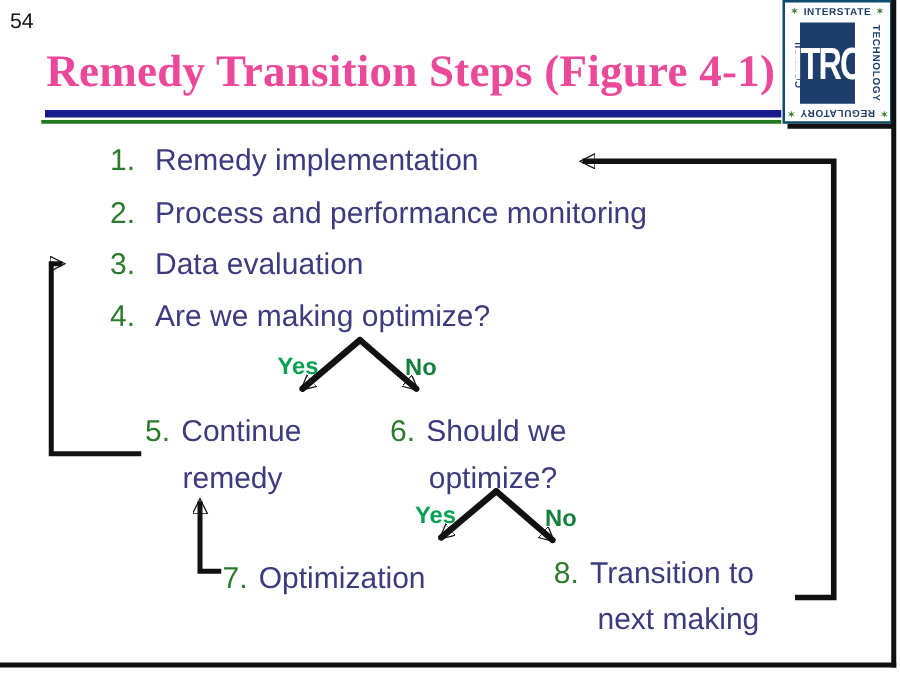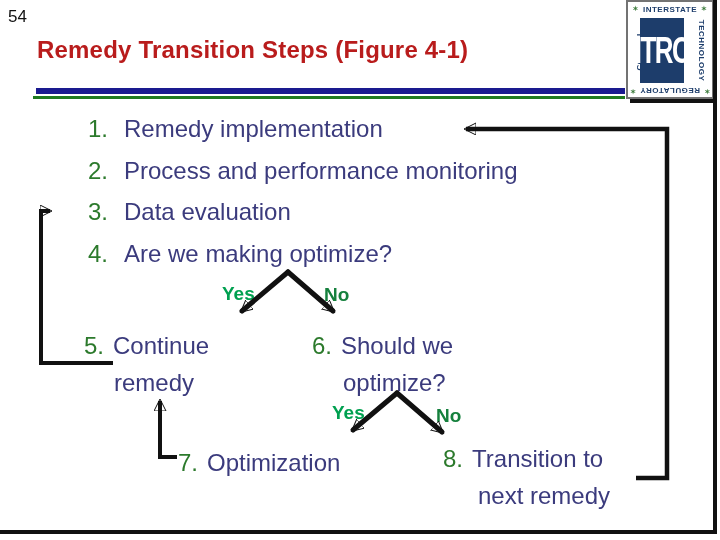--- a/index.html
+++ b/index.html
@@ -1,32 +1,32 @@
 <!DOCTYPE html>
 <html><head>
 <meta charset="utf-8">
 <style>
   html,body{margin:0;padding:0;background:#fff;}
   .slide{position:relative;width:720px;height:540px;background:#fff;overflow:hidden;
          font-family:"Liberation Sans",sans-serif;}
 
   .page-num{position:absolute;left:8px;top:7px;font-size:17px;color:#111;}
-  .title{position:absolute;left:37px;top:36px;font-size:24px;font-weight:bold;
-         color:#b91c1c;letter-spacing:0.2px;white-space:nowrap;}
+  .title{position:absolute;left:37px;top:36px;font-size:36px;font-weight:bold;
+         color:#ec4899;letter-spacing:0.2px;white-space:nowrap;font-family:Liberation Serif, serif;}
 
   .rule-navy{position:absolute;left:36px;top:88px;width:589px;height:6px;background:#1a1a8f;}
   .rule-green{position:absolute;left:33px;top:96px;width:592px;height:3px;background:#207a20;}
 
   
   .frame-right{position:absolute;left:713px;top:0;width:4px;height:534px;background:#111;}
   .frame-bottom{position:absolute;left:0;top:530px;width:717px;height:4px;background:#111;}
 
   
   .logo{position:absolute;left:626px;top:0;width:88px;height:99px;background:#fff;
-        border:2px solid #737373;box-sizing:border-box;}
+        border:2px solid #0c4a6e;box-sizing:border-box;}
   .logo-shadow{position:absolute;left:630px;top:99px;width:84px;height:4px;background:#111;}
   .logo-row{position:absolute;left:0;width:100%;display:flex;justify-content:center;gap:4px;
             font-size:8px;font-weight:bold;color:#1d3d6b;letter-spacing:0.5px;white-space:nowrap;}
   .logo-row.top{top:3px;}
   .logo-row.bottom{bottom:2px;transform:rotate(180deg);}
   .star{color:#3f7d3f;font-size:7px;}
   .logo-vert{position:absolute;width:70px;top:44px;text-align:center;font-size:8px;
              font-weight:bold;color:#1d3d6b;letter-spacing:0.5px;}
   .logo-vert.left{left:-24px;transform:rotate(-90deg);}
   .logo-vert.right{left:38px;transform:rotate(90deg);}
@@ -92,40 +92,40 @@
   <div class="li" style="top:198px">
     <span class="num">3.</span><span>Data evaluation</span>
   </div>
   <div class="li" style="top:240px">
     <span class="num">4.</span><span>Are we making optimize?</span>
   </div>
 
   <div class="branch yes" style="left:222px;top:283px">Yes</div>
   <div class="branch no" style="left:324px;top:284px">No</div>
 
-  <div class="node" style="left:84px;top:327px">
+  <div class="node" style="left:116px;top:327px">
     <div><span class="num">5.</span><span>Continue</span></div>
     <div style="margin-left:30px">remedy</div>
   </div>
 
   <div class="node" style="left:312px;top:327px">
     <div><span class="num">6.</span><span>Should we</span></div>
     <div style="margin-left:31px">optimize?</div>
   </div>
 
   <div class="branch yes" style="left:332px;top:402px">Yes</div>
   <div class="branch no" style="left:436px;top:405px">No</div>
 
   <div class="node" style="left:178px;top:444px">
     <span class="num">7.</span><span>Optimization</span>
   </div>
 
   <div class="node" style="left:443px;top:440px">
     <div><span class="num">8.</span><span>Transition to</span></div>
-    <div style="margin-left:35px">next remedy</div>
+    <div style="margin-left:35px">next making</div>
   </div>
 
   <svg class="connectors" viewBox="0 0 720 540">
     <defs>
       <marker id="ah" markerUnits="userSpaceOnUse" markerWidth="16" markerHeight="16" refX="10" refY="6" orient="auto">
         <path d="M0,0 L12,6 L0,12 Z" fill="#111" stroke="none"></path>
       </marker>
     </defs>
     <path d="M636,478 H667 V129 H466" stroke-width="4.5" marker-end="url(#ah)"></path>
     <path d="M113,363 H41 V211 H50" stroke-width="4" marker-end="url(#ah)"></path>

